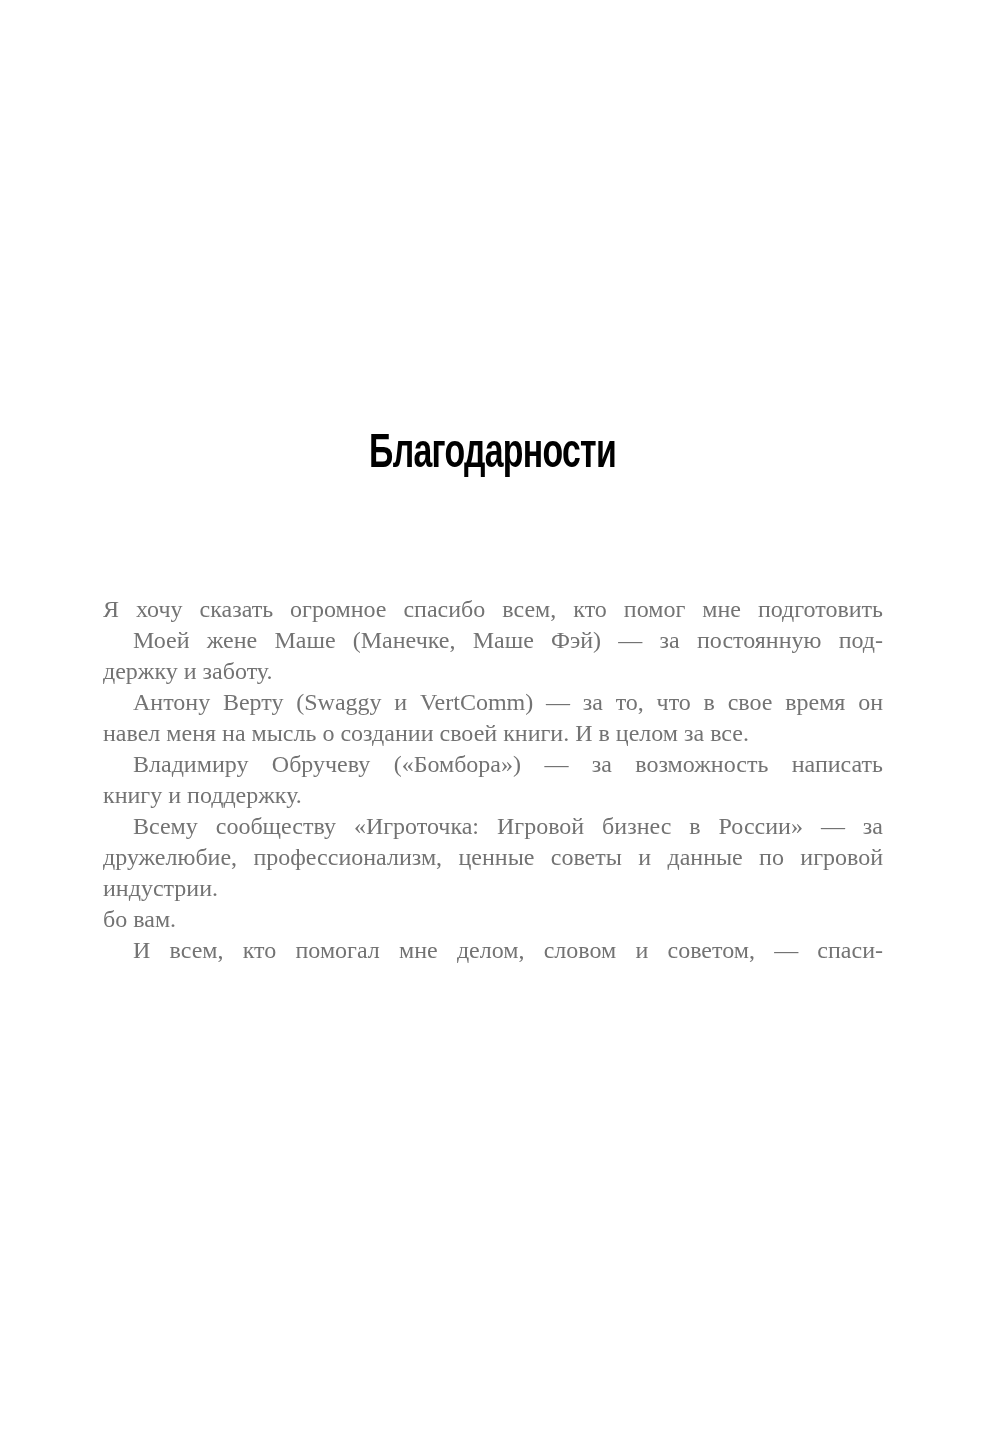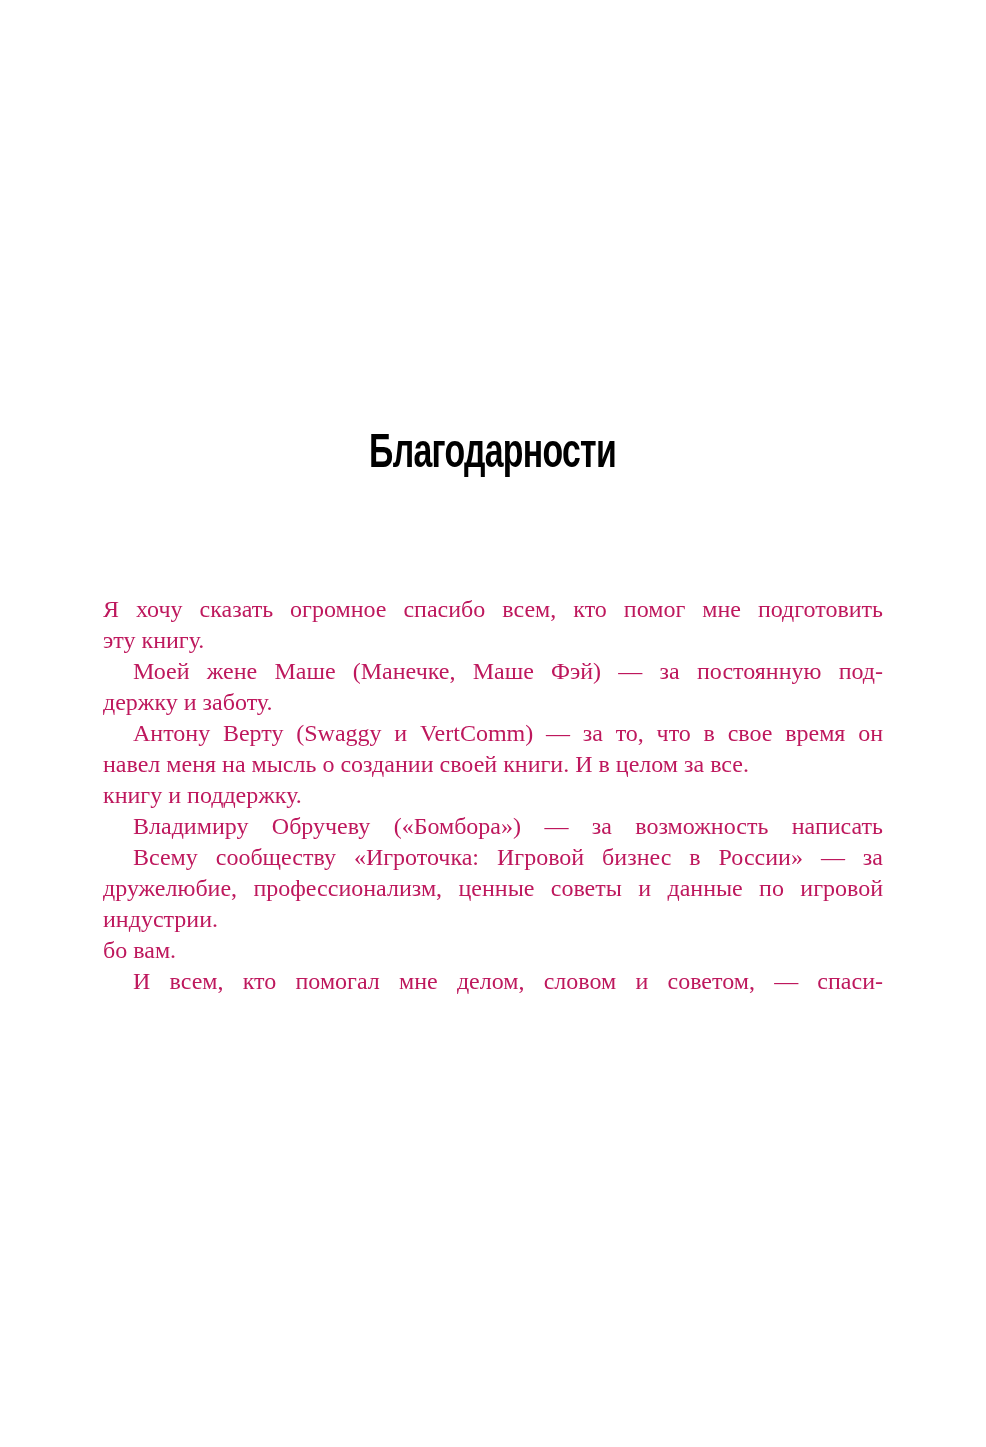--- a/index.html
+++ b/index.html
@@ -31,21 +31,21 @@
     color: #000000;
     transform: scaleX(0.72) scaleY(1.02);
     transform-origin: 50% 50%;
     white-space: nowrap;
   }
   .body-text {
     width: 780px;
     margin: 112px auto 0 auto;
     font-size: 24px;
     line-height: 31px;
-    color: #be185d;
+    color: #737373;
   }
   .paragraph {
     margin: 0;
   }
   .line {
     text-align: justify;
     text-align-last: justify;
     white-space: normal;
   }
   .line.last {
@@ -58,33 +58,32 @@
 </head>
 <body>
 
 <div class="page">
   <div class="title-wrap">
     <span class="chapter-title">Благодарности</span>
   </div>
   <div class="body-text">
       <div class="paragraph">
         <div class="line">Я хочу сказать огромное спасибо всем, кто помог мне подготовить</div>
-        <div class="line last">эту книгу.</div>
       </div>
       <div class="paragraph">
         <div class="line indent">Моей жене Маше (Манечке, Маше Фэй) — за постоянную под-</div>
         <div class="line last">держку и заботу.</div>
       </div>
       <div class="paragraph">
         <div class="line indent">Антону Верту (Swaggy и VertComm) — за то, что в свое время он</div>
         <div class="line last">навел меня на мысль о создании своей книги. И в целом за все.</div>
       </div>
       <div class="paragraph">
+        <div class="line indent">Владимиру Обручеву («Бомбора») — за возможность написать</div>
         <div class="line last">книгу и поддержку.</div>
-        <div class="line indent">Владимиру Обручеву («Бомбора») — за возможность написать</div>
       </div>
       <div class="paragraph">
         <div class="line indent">Всему сообществу «Игроточка: Игровой бизнес в России» — за</div>
         <div class="line">дружелюбие, профессионализм, ценные советы и данные по игровой</div>
         <div class="line last">индустрии.</div>
       </div>
       <div class="paragraph">
         <div class="line last">бо вам.</div>
         <div class="line indent">И всем, кто помогал мне делом, словом и советом, — спаси-</div>
       </div>

